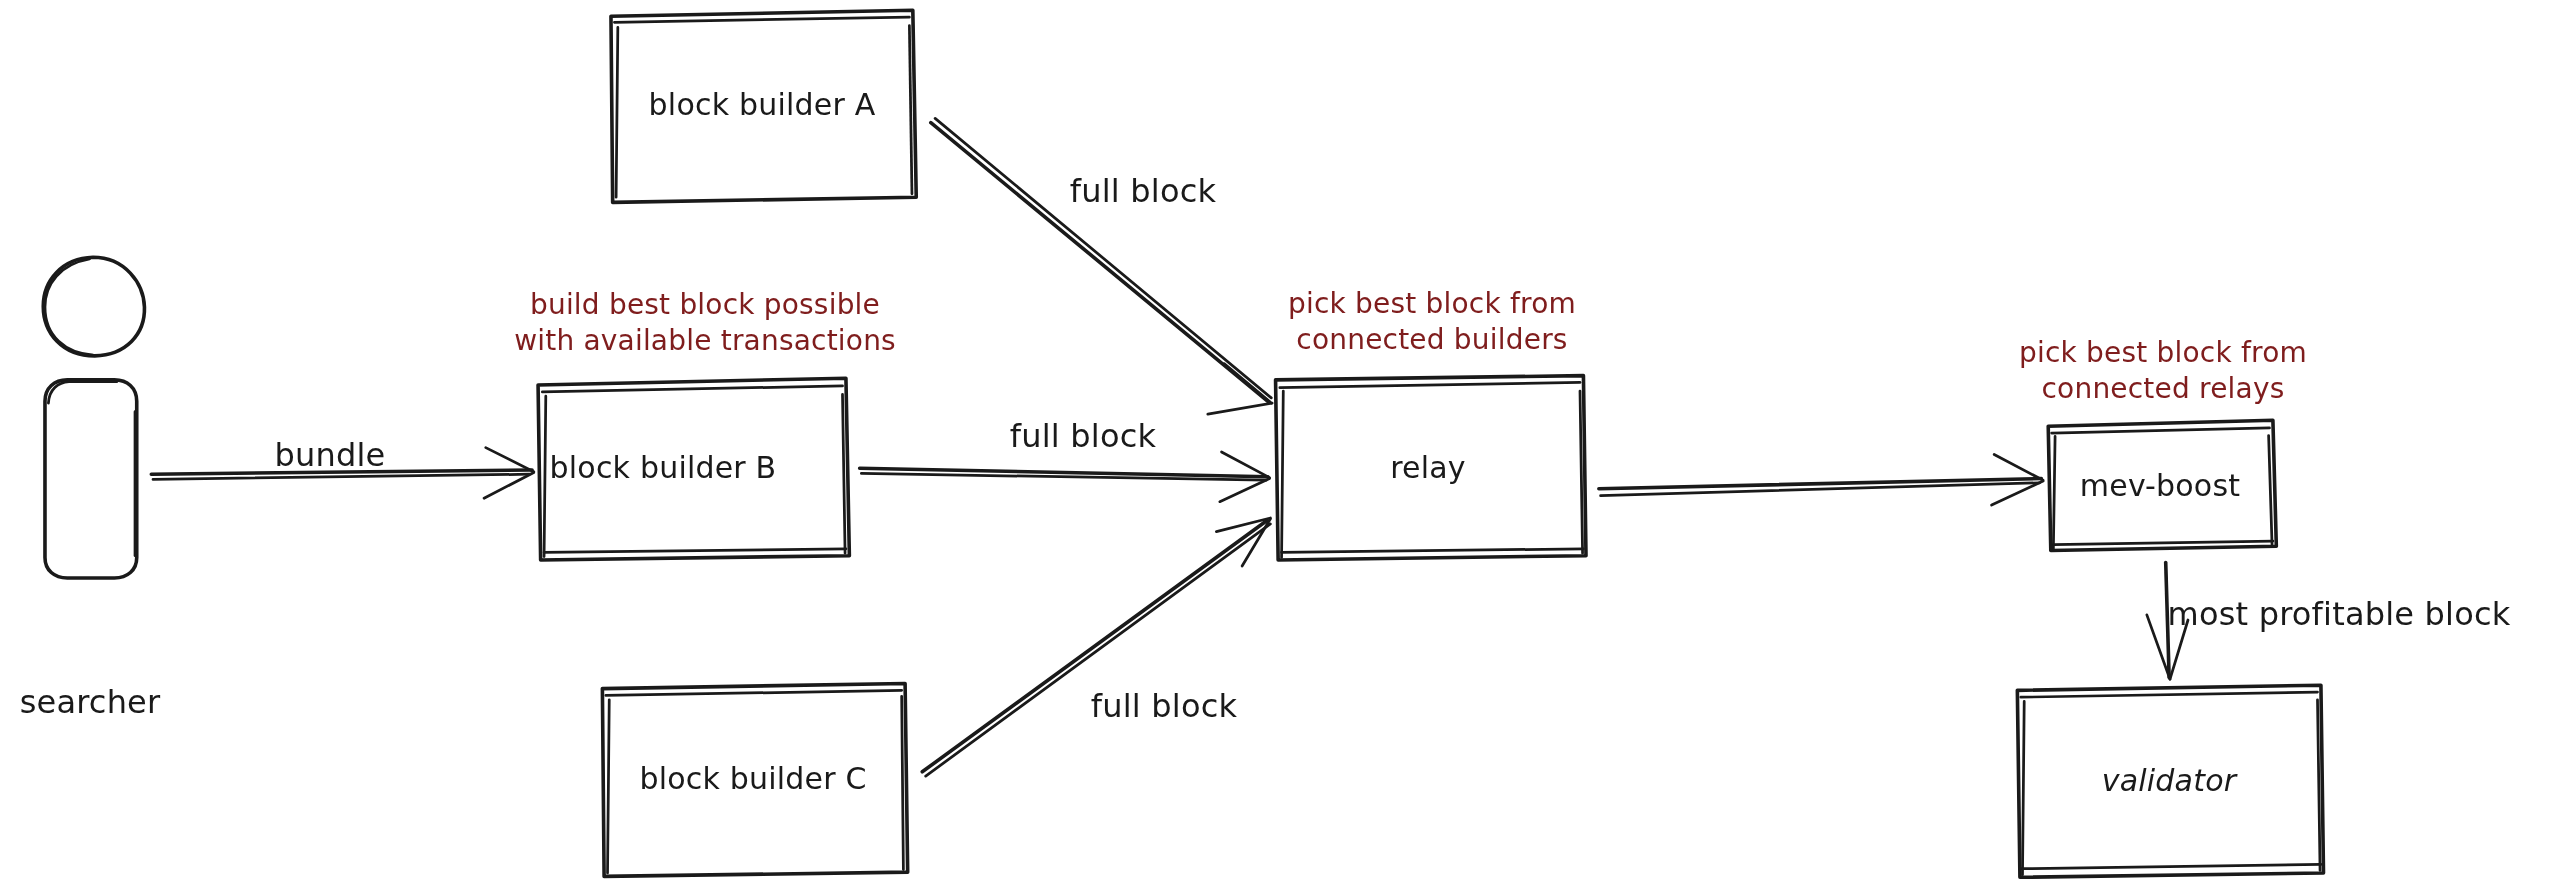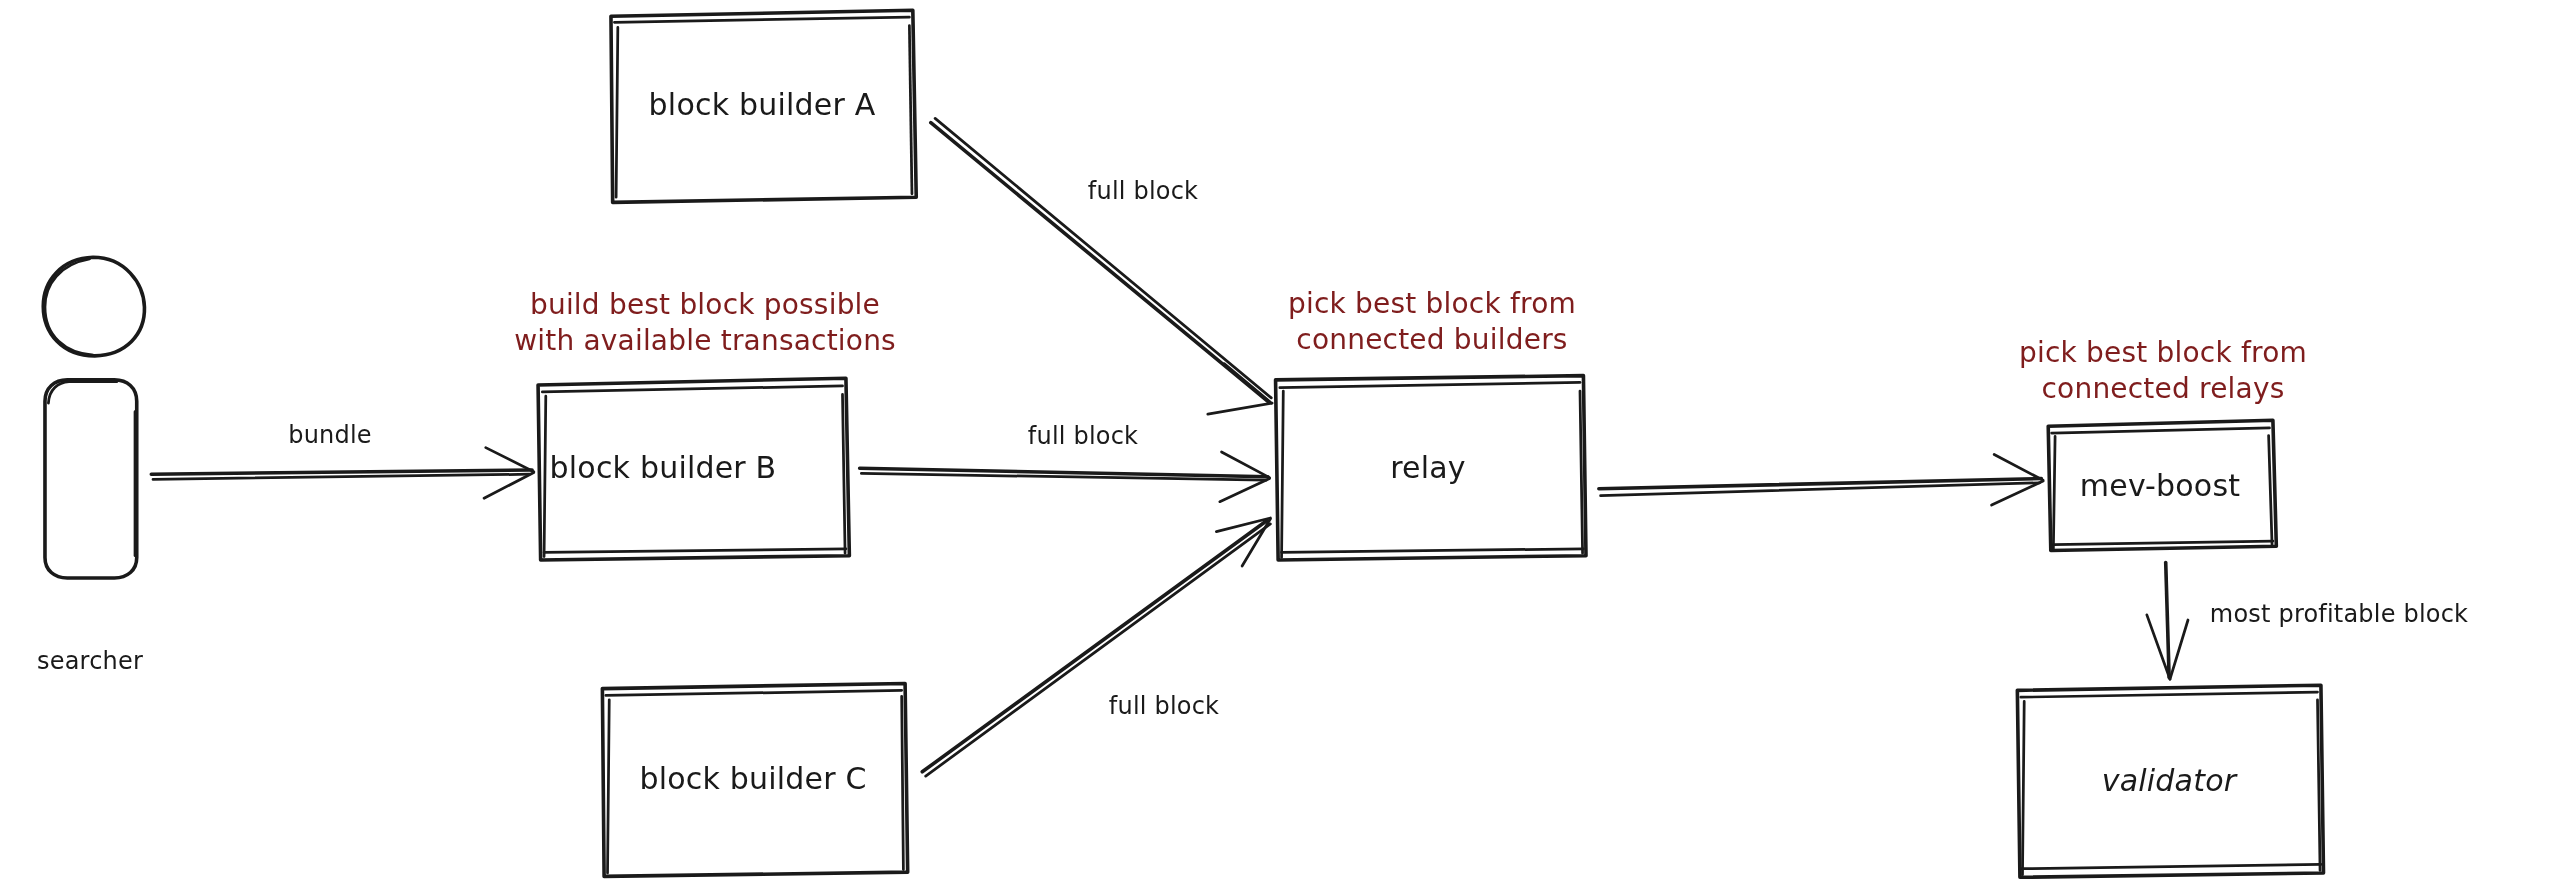--- a/index.html
+++ b/index.html
@@ -17,21 +17,21 @@
   #sketch {
     position: absolute;
     left: 0; top: 0;
     width: 2576px;
     height: 891px;
   }
   .lbl {
     position: absolute;
     color: #1a1a1a;
     font-family: "DejaVu Sans", sans-serif;
-    font-size: 24px;
+    font-size: 32px;
     line-height: 1.22;
     white-space: pre;
     letter-spacing: 0.2px;
     text-align: center;
   }
   .lbl.node {
     font-size: 30px;
     text-align: center;
   }
   .lbl.blue {
@@ -145,35 +145,35 @@
       <path class="s2" d="M2322 589 L 2382 561"></path>
     </g>
 
     <g>
       <path class="s" d="M2525 656 L 2529 790"></path>
       <path class="s2" d="M2503 717 L 2530 792"></path>
       <path class="s2" d="M2551 723 L 2530 792"></path>
     </g>
   </svg>
 
-  <div class="lbl ctr" style="left:90px; top:662px;">searcher</div>
+  <div class="lbl ctr" style="left:90px; top:703px;">searcher</div>
 
   <div class="lbl node ctr" style="left:762px; top:105px;">block builder A</div>
 
   <div class="lbl node ctr" style="left:663px; top:468px;">block builder B</div>
 
   <div class="lbl node ctr" style="left:753px; top:779px;">block builder C</div>
 
   <div class="lbl node ctr" style="left:1428px; top:468px;">relay</div>
 
   <div class="lbl node ctr" style="left:2160px; top:486px;">mev-boost</div>
 
   <div class="lbl node ctr" style="left:2169px; top:781px;font-style:italic;">validator</div>
 
-  <div class="lbl ctr" style="left:330px; top:436px;">bundle</div>
+  <div class="lbl ctr" style="left:330px; top:456px;">bundle</div>
 
   <div class="lbl ctr" style="left:1143px; top:192px;">full block</div>
 
   <div class="lbl ctr" style="left:1083px; top:437px;">full block</div>
 
   <div class="lbl ctr" style="left:1164px; top:707px;">full block</div>
 
 
   <div class="lbl ctr" style="left:2339px; top:615px;">most profitable block</div>
 

